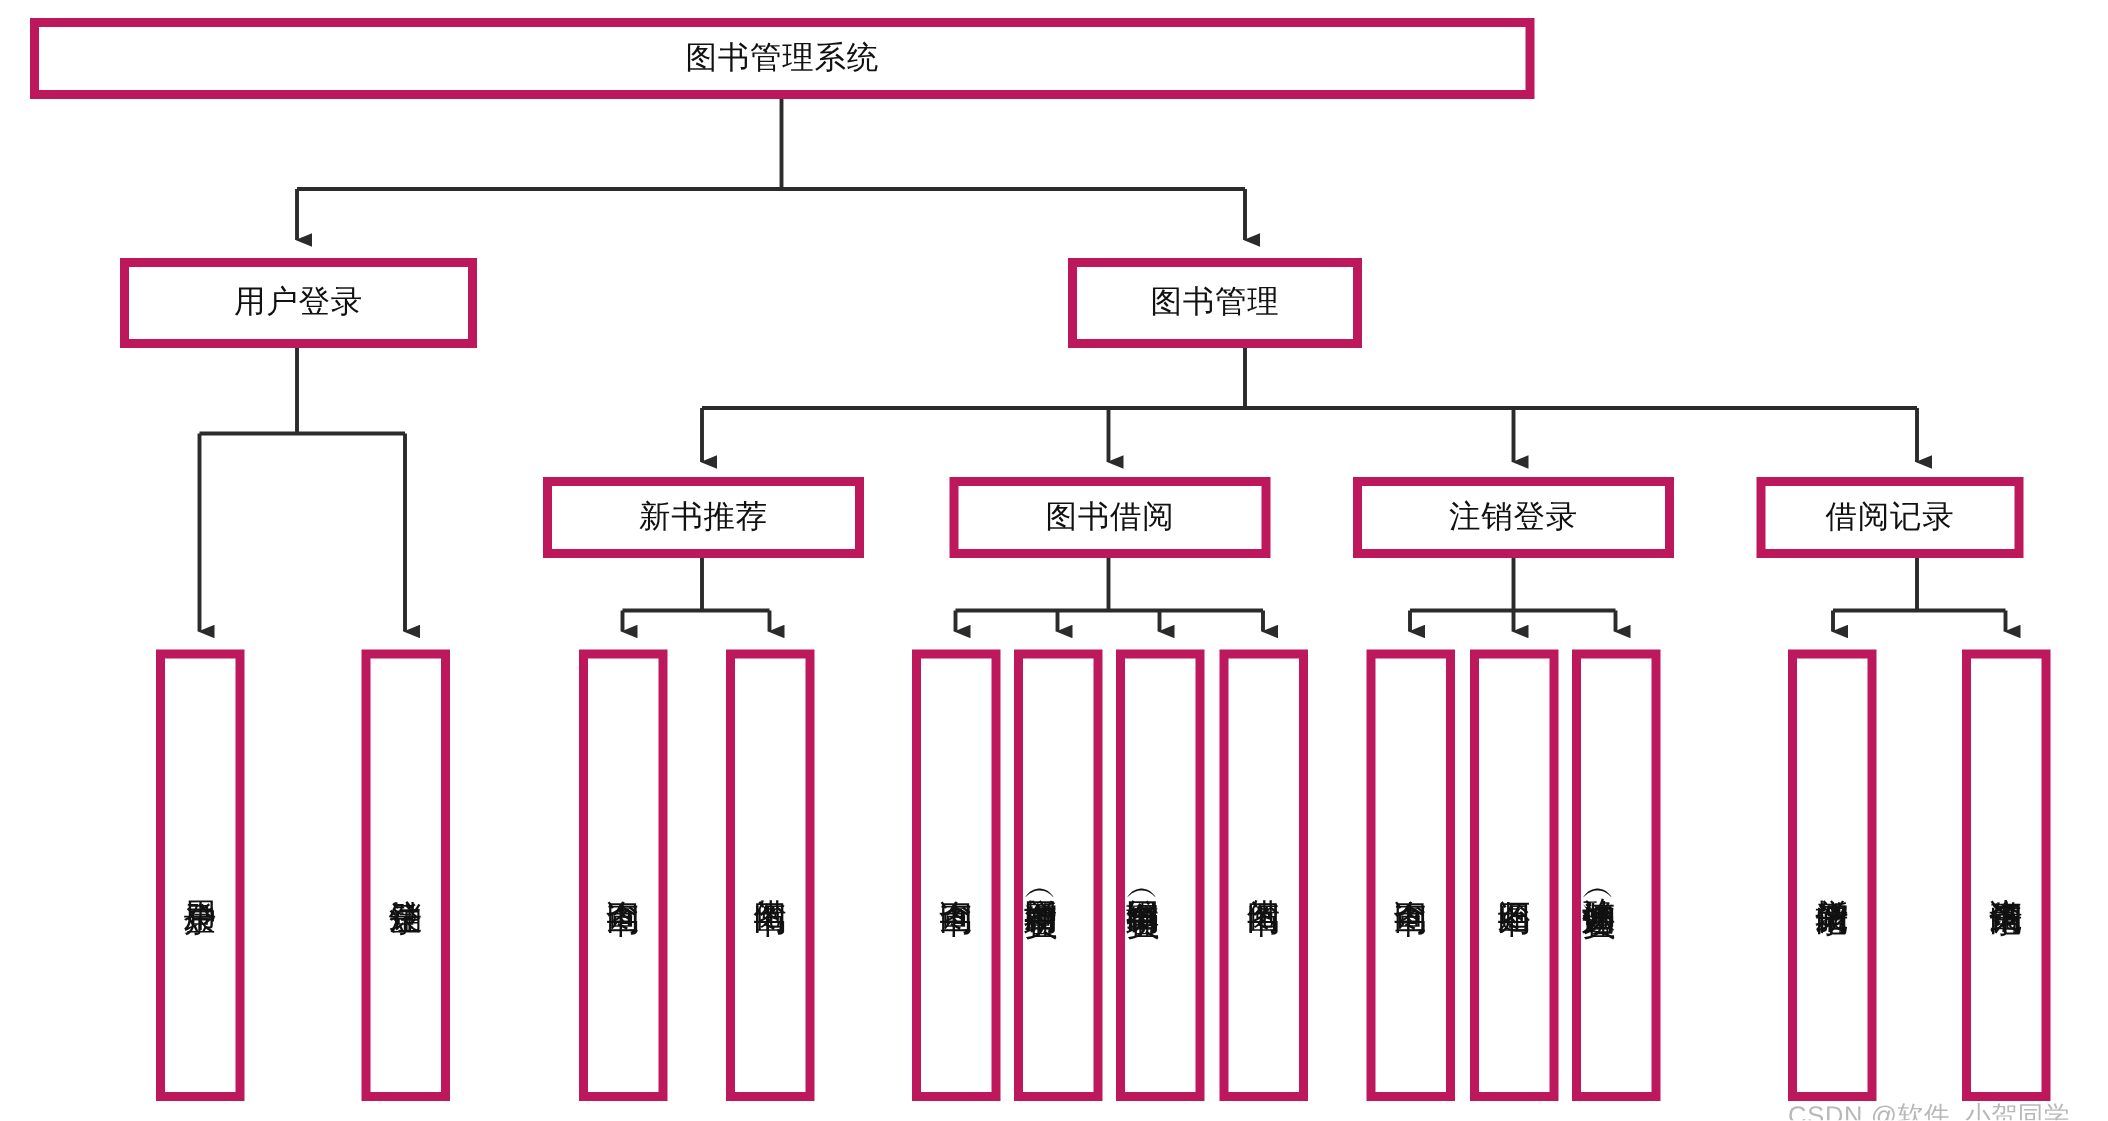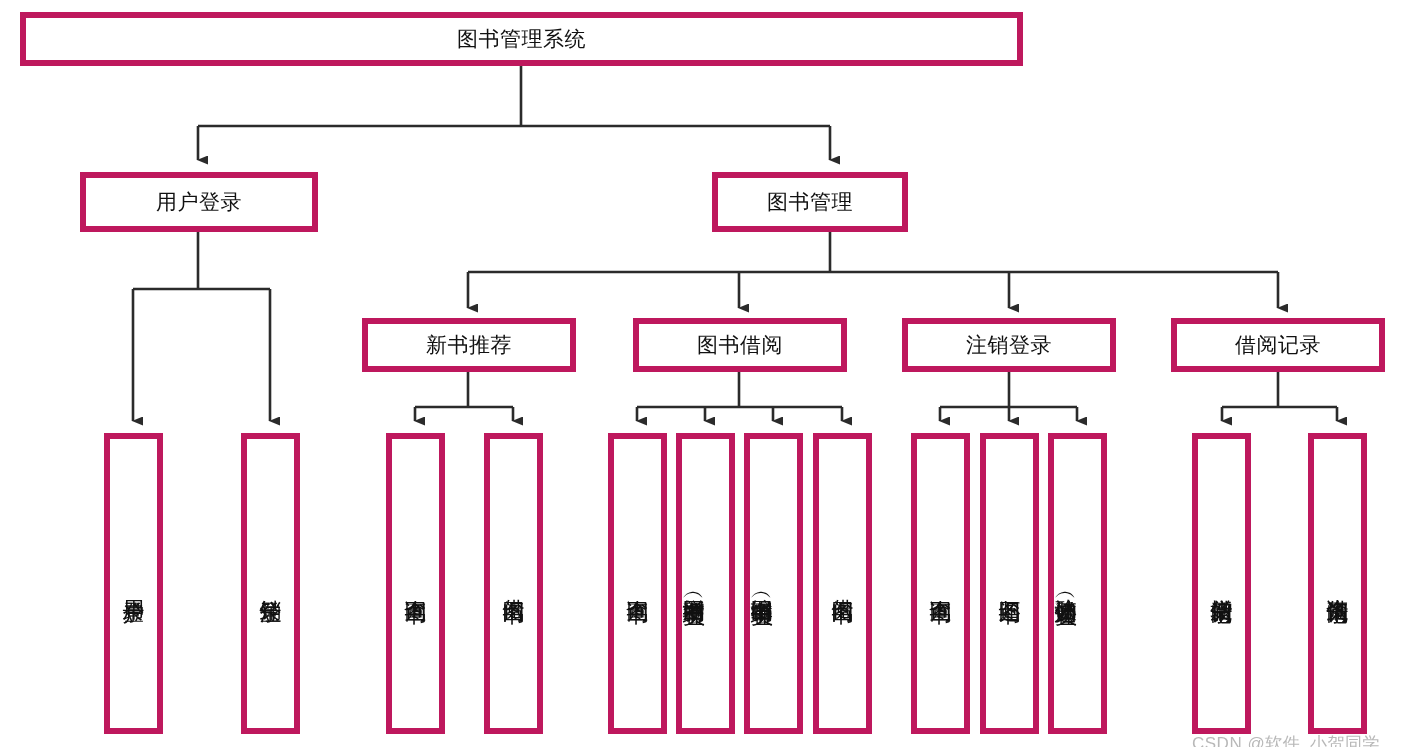--- a/index.html
+++ b/index.html
@@ -141,21 +141,21 @@
 
   <div class="node-box horizontal" style="left:633px; top:318px; width:214px; height:54px;">
     <span class="node-label">图书借阅</span>
   </div>
   <div class="node-box horizontal" style="left:362px; top:318px; width:214px; height:54px;">
     <span class="node-label">新书推荐</span>
   </div>
   <div class="node-box horizontal" style="left:902px; top:318px; width:214px; height:54px;">
     <span class="node-label">注销登录</span>
   </div>
-  <div class="node-box horizontal" style="left:1171px; top:318px; width:214px; height:54px;">
+  <div class="node-box horizontal" style="left:1171px; top:318px; width:178px; height:54px;">
     <span class="node-label">借阅记录</span>
   </div>
 
   <div class="node-box vertical centered" style="left:104px; top:433px; width:59px; height:301px;">
     <span class="node-label">用户登录</span>
   </div>
   <div class="node-box vertical centered" style="left:241px; top:433px; width:59px; height:301px;">
     <span class="node-label">注销登录</span>
   </div>
 

